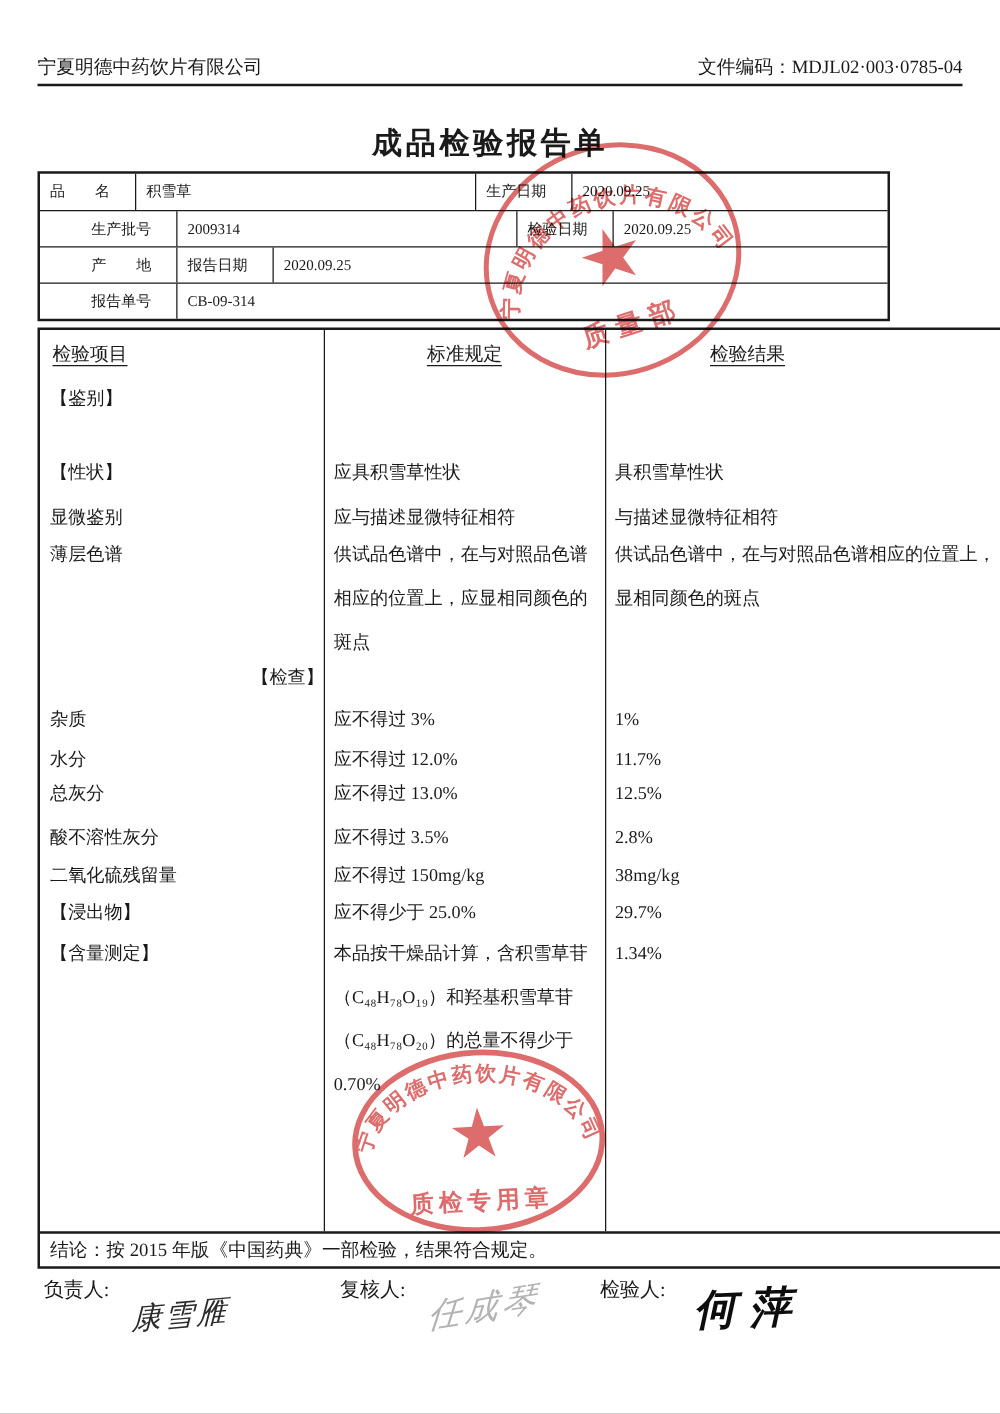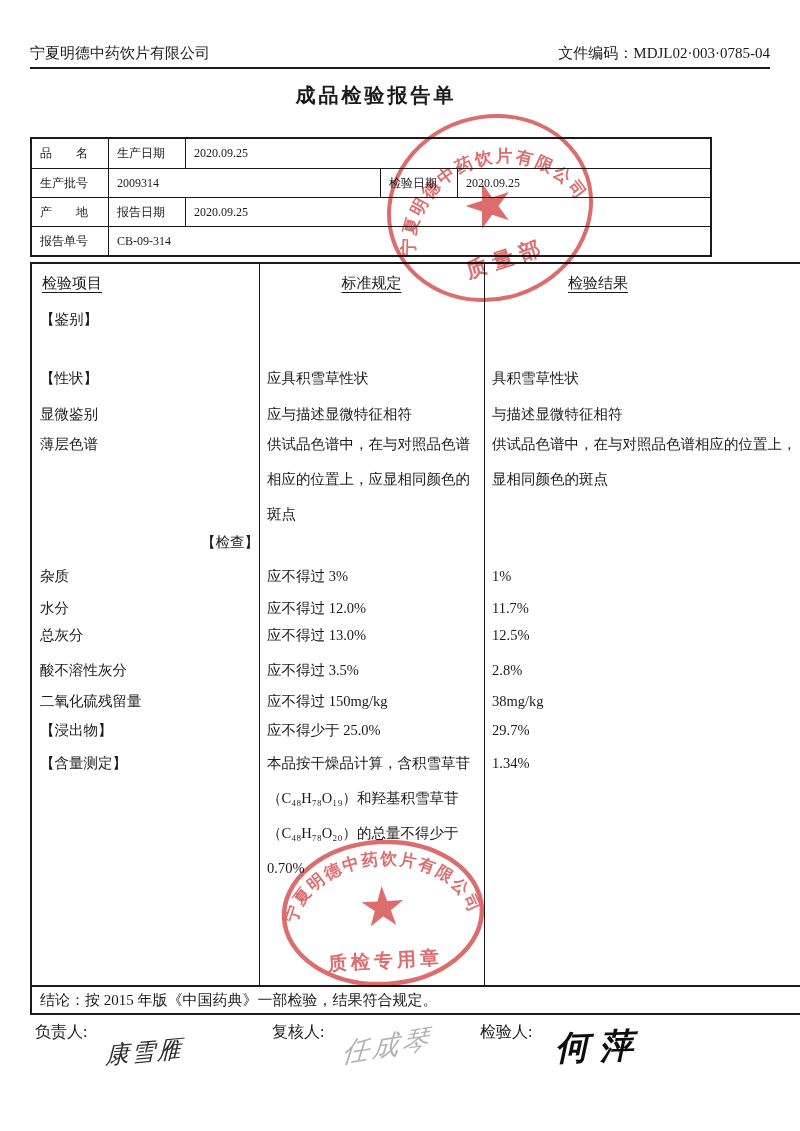--- a/index.html
+++ b/index.html
@@ -14,31 +14,31 @@
   
   .doc-header{
     position:absolute;left:30px;top:44px;width:740px;
     display:flex;justify-content:space-between;align-items:flex-end;
     font-size:15px;
   }
   .header-rule{
     position:absolute;left:30px;top:67px;width:740px;height:2px;background:#1a1a1a;
   }
   .page-title{
-    position:absolute;left:0;top:82px;width:752px;margin:0;
-    text-align:center;font-size:20px;font-weight:bold;letter-spacing:3px;
+    position:absolute;left:0;top:82px;width:752px;margin:16px;
+    text-align:center;font-size:24px;font-weight:bold;letter-spacing:3px;
   }
   
   .info-table{
     position:absolute;left:30px;top:137px;width:682px;height:120px;
     border:2px solid #1a1a1a;box-sizing:border-box;
     font-size:12px;
   }
   .irow{display:flex;height:29px;box-sizing:border-box;}
-  .irow + .irow{border-top:1px solid #1a1a1a;}
+  .irow + .irow{border-top:1px solid #1a1a1a;padding-left:33px;}
   .irow .cell{display:flex;align-items:center;box-sizing:border-box;padding-left:8px;}
   .il{width:76px;}
   .iv{width:272px;border-left:1px solid #1a1a1a;}
   .iv.full{flex:1;}
   .il2{width:77px;border-left:1px solid #1a1a1a;}
   .iv2{flex:1;border-left:1px solid #1a1a1a;}
   
   .main-table{
     position:absolute;left:30px;top:262px;width:782px;height:753px;
     border:2px solid #1a1a1a;box-sizing:border-box;font-size:15px;
@@ -88,20 +88,21 @@
     <span><span>文件编码：</span><span>MDJL02·003·0785-04</span></span>
   </div>
   <div class="header-rule"></div>
 
   <h1 class="page-title">成品检验报告单</h1>
 
   <div class="info-table">
     <div id="info-body">
         <div class="irow">
           <div class="cell il">品　　名</div>
+          <div class="cell iv">积雪草</div>
           <div class="cell il2">生产日期</div>
           <div class="cell iv2">2020.09.25</div>
         </div>
         <div class="irow">
           <div class="cell il">生产批号</div>
           <div class="cell iv">2009314</div>
           <div class="cell il2">检验日期</div>
           <div class="cell iv2">2020.09.25</div>
         </div>
         <div class="irow">

